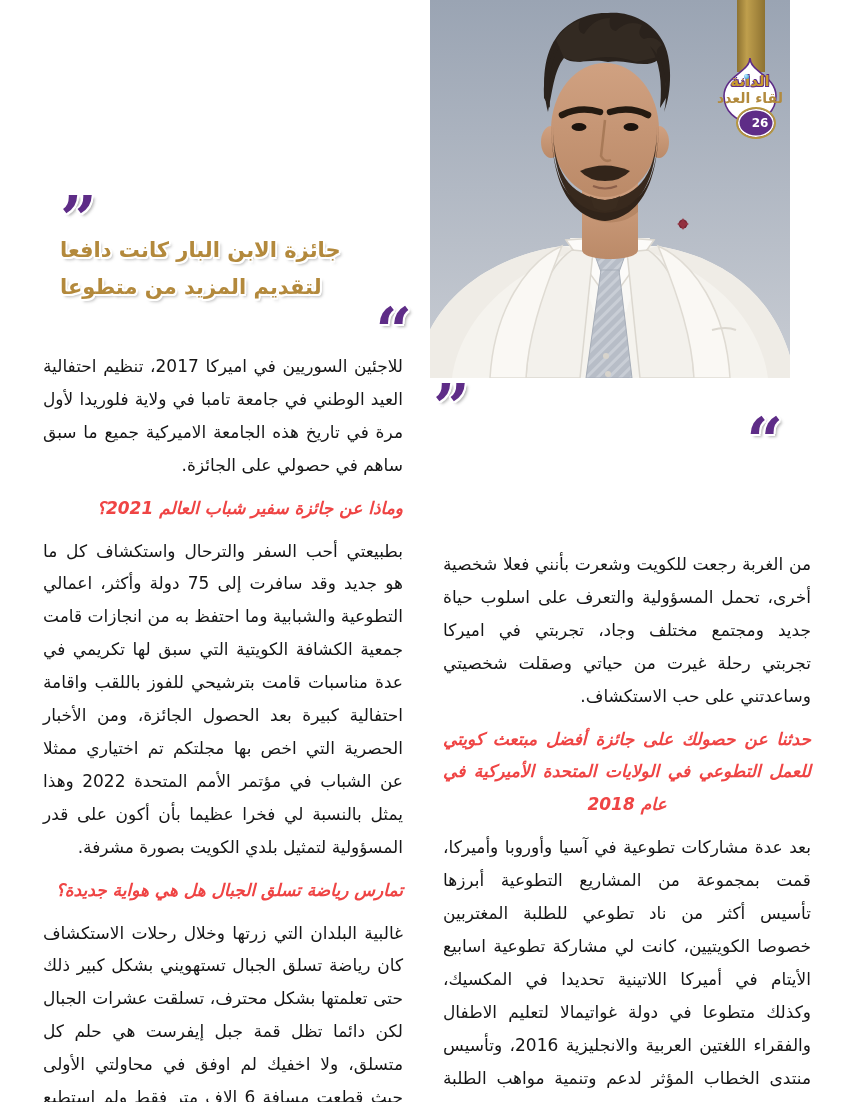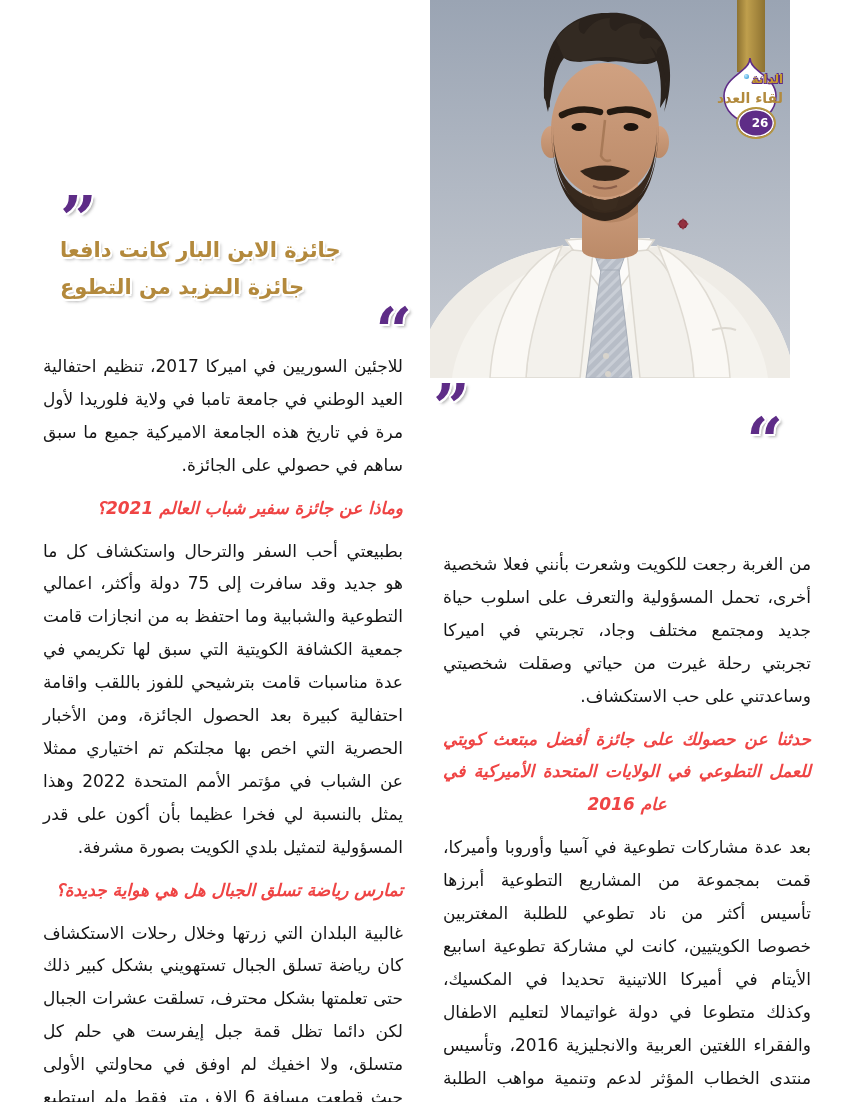--- a/index.html
+++ b/index.html
@@ -10,22 +10,22 @@
   .page{position:absolute;inset:0;}
 
   
   .photo{position:absolute;left:430px;top:0;width:360px;height:378px;}
 
   
   .ribbon{position:absolute;left:737px;top:0;width:28px;height:72px;
     background:linear-gradient(90deg,#8d7231,#bf9f4d 35%,#a5873e 70%,#8d7231);}
   .drop-badge{position:absolute;left:717px;top:56px;width:66px;height:78px;}
   .drop-badge svg{position:absolute;left:0;top:0;}
-  .badge-logo{position:absolute;left:0;top:16px;width:66px;text-align:right;
-    font-weight:bold;font-size:12px;color:#c79a2e;
+  .badge-logo{position:absolute;left:0;top:16px;width:66px;text-align:center;
+    font-weight:bold;font-size:15px;color:#c79a2e;
     text-shadow:0 0 1px #5e2c87,0.8px 0.8px 0 #5e2c87,-0.8px 0.8px 0 #5e2c87,0.8px -0.8px 0 #5e2c87;}
   .badge-globe{position:absolute;left:27px;top:18px;width:5px;height:5px;border-radius:50%;
     background:radial-gradient(circle at 35% 35%,#bfe9ff,#1d8fd1);}
   .badge-section{position:absolute;left:0;top:34px;width:66px;text-align:center;
     font-weight:bold;font-size:14px;color:#b28a3d;}
   .issue-circle{position:absolute;left:736px;top:107px;width:28px;height:28px;border-radius:50%;
     background:#5e2c87;border:2px solid #b5963f;box-shadow:inset 0 0 0 1.5px #ffffff;
     color:#ffffff;font-weight:bold;font-size:12px;line-height:28px;text-align:center;
     font-family:"DejaVu Sans",sans-serif;padding-left:8px;}
 
@@ -142,37 +142,37 @@
     <div class="badge-logo">الدانة</div>
     <span class="badge-globe"></span>
     <div class="badge-section">لقاء العدد</div>
   </div>
   <div class="issue-circle">26</div>
 
   <div class="pullquote pq-left">
     <span class="qmark close">”</span>
     <div class="pq-lines">
       <div>جائزة الابن البار كانت دافعا</div>
-      <div>جائزة المزيد من التطوع</div>
+      <div>لتقديم المزيد من متطوعا</div>
     </div>
     <span class="qmark open">“</span>
   </div>
 
   <div class="pullquote pq-right">
     <span class="qmark close">”</span>
     <span class="qmark open">“</span>
   </div>
 
   <div class="col col-left">
     <p>للاجئين السوريين في اميركا 2017، تنظيم احتفالية العيد الوطني في جامعة تامبا في ولاية فلوريدا لأول مرة في تاريخ هذه الجامعة الاميركية جميع ما سبق ساهم في حصولي على الجائزة.</p>
     <p class="question">وماذا عن جائزة سفير شباب العالم 2021؟</p>
     <p>بطبيعتي أحب السفر والترحال واستكشاف كل ما هو جديد وقد سافرت إلى 75 دولة وأكثر، اعمالي التطوعية والشبابية وما احتفظ به من انجازات قامت جمعية الكشافة الكويتية التي سبق لها تكريمي في عدة مناسبات قامت بترشيحي للفوز باللقب واقامة احتفالية كبيرة بعد الحصول الجائزة، ومن الأخبار الحصرية التي اخص بها مجلتكم تم اختياري ممثلا عن الشباب في مؤتمر الأمم المتحدة 2022 وهذا يمثل بالنسبة لي فخرا عظيما بأن أكون على قدر المسؤولية لتمثيل بلدي الكويت بصورة مشرفة.</p>
     <p class="question">تمارس رياضة تسلق الجبال هل هي هواية جديدة؟</p>
     <p>غالبية البلدان التي زرتها وخلال رحلات الاستكشاف كان رياضة تسلق الجبال تستهويني بشكل كبير ذلك حتى تعلمتها بشكل محترف، تسلقت عشرات الجبال لكن دائما تظل قمة جبل إيفرست هي حلم كل متسلق، ولا اخفيك لم اوفق في محاولتي الأولى حيث قطعت مسافة 6 الاف متر فقط ولم استطيع المواصلة نتيجة اصابتي بفيروس المتحور الهندي، وباذن الله قريبا جدا سأعيد المحاولة.</p>
   </div>
 
   <div class="col col-right">
     <p>من الغربة رجعت للكويت وشعرت بأنني فعلا شخصية أخرى، تحمل المسؤولية والتعرف على اسلوب حياة جديد ومجتمع مختلف وجاد، تجربتي في اميركا تجربتي رحلة غيرت من حياتي وصقلت شخصيتي وساعدتني على حب الاستكشاف.</p>
-    <p class="question center-last">حدثنا عن حصولك على جائزة أفضل مبتعث كويتي للعمل التطوعي في الولايات المتحدة الأميركية في عام 2016</p>
+    <p class="question center-last">حدثنا عن حصولك على جائزة أفضل مبتعث كويتي للعمل التطوعي في الولايات المتحدة الأميركية في عام 2018</p>
     <p>بعد عدة مشاركات تطوعية في آسيا وأوروبا وأميركا، قمت بمجموعة من المشاريع التطوعية أبرزها تأسيس أكثر من ناد تطوعي للطلبة المغتربين خصوصا الكويتيين، كانت لي مشاركة تطوعية اسابيع الأيتام في أميركا اللاتينية تحديدا في المكسيك، وكذلك متطوعا في دولة غواتيمالا لتعليم الاطفال والفقراء اللغتين العربية والانجليزية 2016، وتأسيس منتدى الخطاب المؤثر لدعم وتنمية مواهب الطلبة الكويتيين في الولايات المتحدة الاميركية2017، كما تشرفت بأن أكون قائد حملة جمع الملابس</p>
   </div>
 
 </div>
 
 </body></html>

